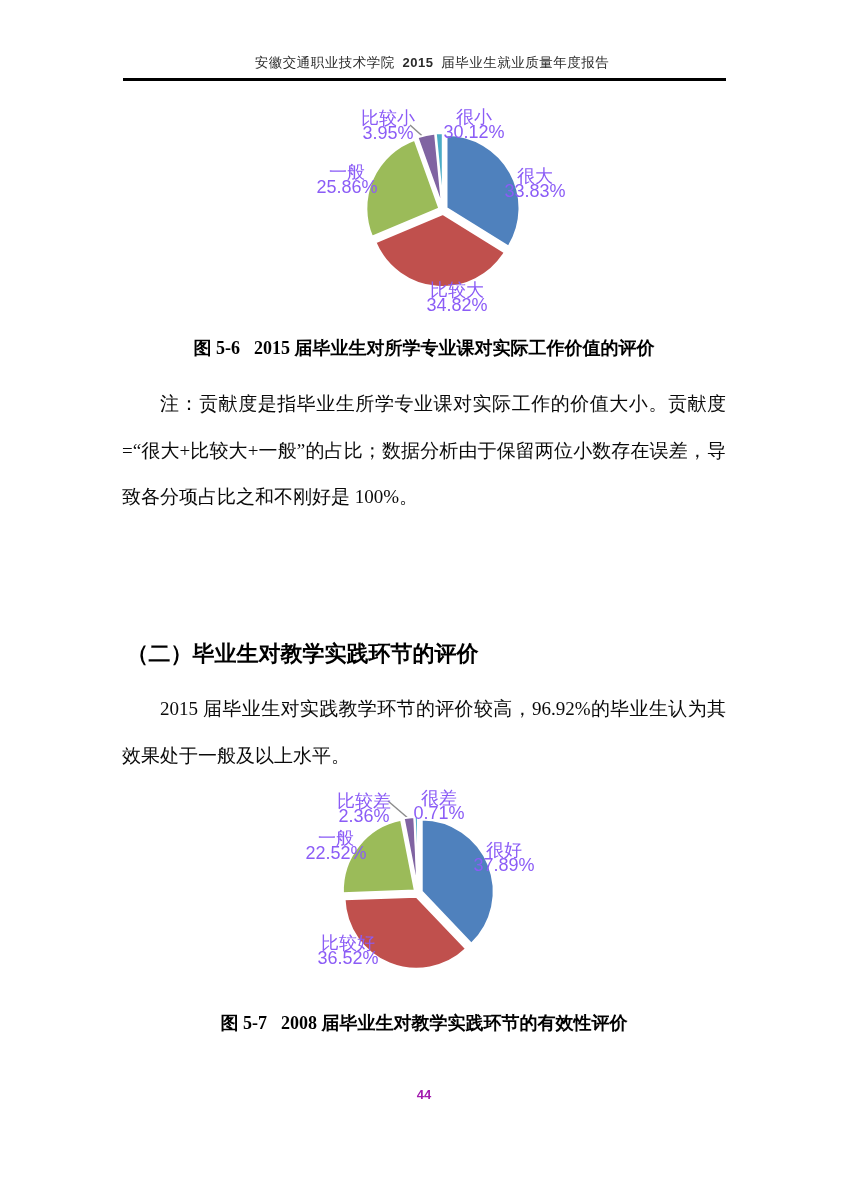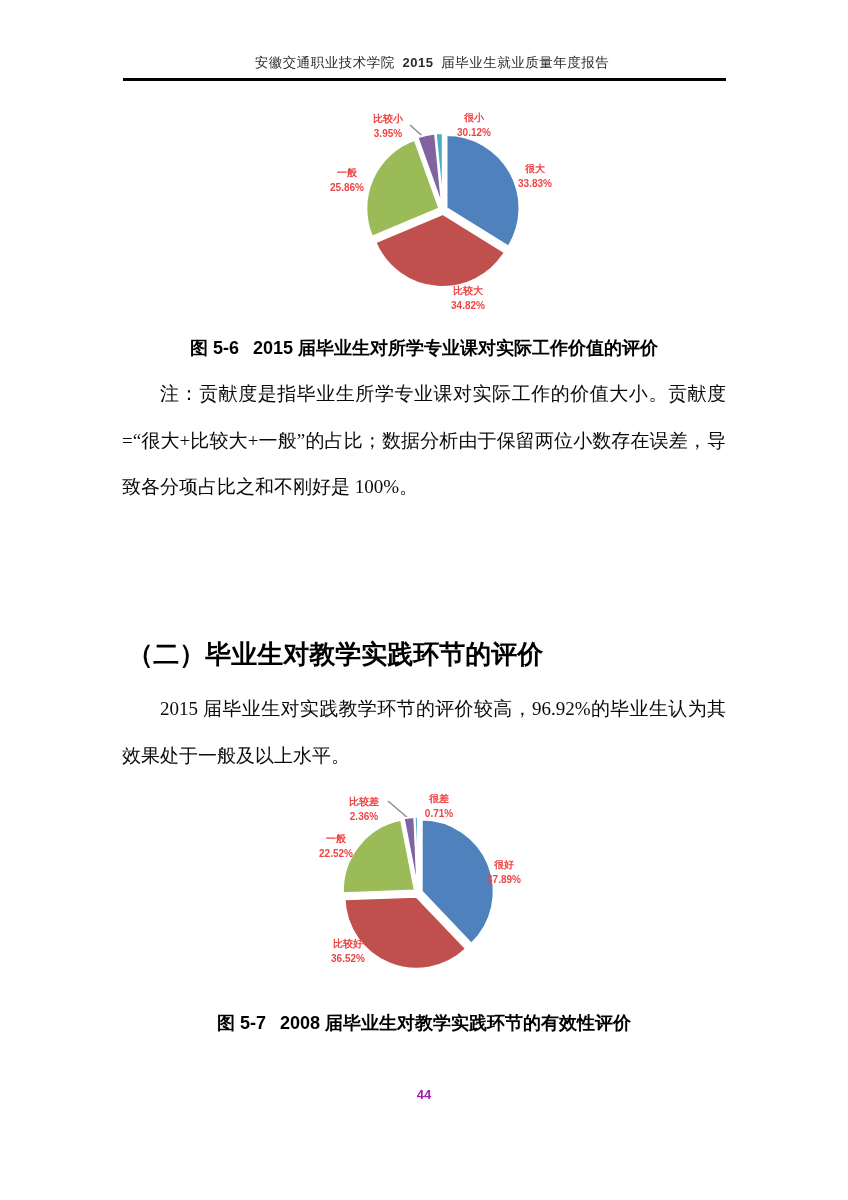--- a/index.html
+++ b/index.html
@@ -12,41 +12,41 @@
     position:absolute;top:54px;left:0;width:100%;text-align:center;
     font-size:13.5px;color:#2b2b2b;letter-spacing:0.5px;padding-left:8px;
   }
   .header .hdr-year{font-family:"Liberation Sans","DejaVu Sans",sans-serif;font-weight:bold;font-size:13px;margin:0 4px;}
   .header-rule{position:absolute;left:123px;top:78px;width:603px;height:3px;background:#000;}
 
   .chart{position:absolute;left:0;width:848px;height:215px;}
   .chart svg{position:absolute;left:0;top:0;}
   .plabel{
     position:absolute;transform:translateX(-50%);text-align:center;white-space:nowrap;
-    font-family:"Liberation Sans","DejaVu Sans",sans-serif;font-weight:bold;
-    font-size:10px;line-height:15px;color:#ef4444;
+    font-family:"Liberation Sans","DejaVu Sans",sans-serif;font-weight:normal;
+    font-size:18px;line-height:15px;color:#8b5cf6;
   }
   .plabel .pname,.plabel .pval{display:block;}
 
   .caption{
     position:absolute;left:0;width:100%;text-align:center;
-    font-family:Liberation Sans, sans-serif;font-weight:bold;
+    font-family:Liberation Serif, serif;font-weight:bold;
     font-size:18px;color:#000;
   }
   .caption .fig-label{margin-right:14px;}
 
   .para{
     position:absolute;left:122px;width:604px;
     font-size:19px;line-height:46.5px;text-align:justify;color:#0a0a0a;
   }
   .indent{text-indent:2em;}
   .section-heading{
     position:absolute;left:122px;width:604px;
     font-family:"Liberation Sans","DejaVu Sans",sans-serif;font-weight:bold;
-    font-size:26px;line-height:24px;color:#000;text-indent:0.2em;
+    font-size:22px;line-height:24px;color:#000;text-indent:0.2em;
   }
   .pagenum{
     position:absolute;left:0;width:100%;text-align:center;
     font-family:"Liberation Sans","DejaVu Sans",sans-serif;
     font-weight:bold;font-size:13px;color:#a21caf;
   }
 </style>
 </head>
 <body>
 
@@ -61,25 +61,25 @@
 
   <div class="chart" style="top:105px;">
     <svg width="848" height="215">
       <line x1="410" y1="20" x2="429" y2="37" stroke="#8c8c8c" stroke-width="1.5"></line>
     <path d="M446.49488515729047,103.05429248412032 L446.49488515729047,30.054292484120325 A73,73 0 0 1 508.5451070560877,141.50907063079572 Z" fill="#4f81bd" stroke="#ffffff" stroke-width="2"></path>
         <path d="M442.6886692054101,108.98786573700018 L504.73889110420737,147.44264388367557 A73,73 0 0 1 375.42231982544075,137.3469602410899 Z" fill="#c0504d" stroke="#ffffff" stroke-width="2"></path>
         <path d="M439.3370129719932,103.39297603233373 L372.07066359202383,131.75207053642347 A73,73 0 0 1 414.6523052883628,34.693156479632435 Z" fill="#9bbb59" stroke="#ffffff" stroke-width="2"></path>
         <path d="M442.12374830298046,101.09715706651288 L417.43904061935007,32.39733751381158 A73,73 0 0 1 435.0712085510481,28.43862912211111 Z" fill="#8064a2" stroke="#ffffff" stroke-width="2"></path>
         <path d="M442.80655337910923,101.0046804377039 L435.75401362717685,28.346152493302128 A73,73 0 0 1 442.8065533791092,28.004680437703897 Z" fill="#4bacc6" stroke="#ffffff" stroke-width="2"></path>
       </svg>
-    <div class="plabel" style="left:535px;top:56px;">
+    <div class="plabel" style="left:535px;top:64px;">
       <span class="pname">很大</span>
       <span class="pval">33.83%</span>
     </div>
-    <div class="plabel" style="left:468px;top:178px;">
+    <div class="plabel" style="left:457px;top:178px;">
       <span class="pname">比较大</span>
       <span class="pval">34.82%</span>
     </div>
     <div class="plabel" style="left:347px;top:60px;">
       <span class="pname">一般</span>
       <span class="pval">25.86%</span>
     </div>
     <div class="plabel" style="left:388px;top:6px;">
       <span class="pname">比较小</span>
       <span class="pval">3.95%</span>
@@ -87,37 +87,37 @@
     <div class="plabel" style="left:474px;top:5px;">
       <span class="pname">很小</span>
       <span class="pval">30.12%</span>
     </div>
   </div>
 
   <div class="caption" style="top:336px;">
     <span class="fig-label">图 5-6</span><span>2015 届毕业生对所学专业课对实际工作价值的评价</span>
   </div>
 
-  <div class="para indent" style="top:371px;font-family:Liberation Serif, serif;">注：贡献度是指毕业生所学专业课对实际工作的价值大小。贡献度=“很大+比较大+一般”的占比；数据分析由于保留两位小数存在误差，导致各分项占比之和不刚好是 100%。</div>
+  <div class="para indent" style="top:381px;font-family:Liberation Serif, serif;">注：贡献度是指毕业生所学专业课对实际工作的价值大小。贡献度=“很大+比较大+一般”的占比；数据分析由于保留两位小数存在误差，导致各分项占比之和不刚好是 100%。</div>
 
 
   <div class="section-heading" style="top:642px;">（二）毕业生对教学实践环节的评价</div>
 
   <div class="para indent" style="top:686px;">2015 届毕业生对实践教学环节的评价较高，96.92%的毕业生认为其效果处于一般及以上水平。</div>
 
   <div class="chart" style="top:785px;">
     <svg width="848" height="215">
       <line x1="388" y1="16" x2="409" y2="34" stroke="#8c8c8c" stroke-width="1.5"></line>
     <path d="M421.7139951579927,106.51465829978193 L421.7139951579927,34.51465829978193 A72,72 0 0 1 471.36296210116376,158.65849860212165 Z" fill="#4f81bd" stroke="#ffffff" stroke-width="2"></path>
         <path d="M416.49251595835136,111.70506300407627 L466.1414829015224,163.848903306416 A72,72 0 0 1 344.5419830667786,114.37354883291317 Z" fill="#c0504d" stroke="#ffffff" stroke-width="2"></path>
         <path d="M414.86574661099365,105.51475238788922 L342.9152137194209,108.18323821672612 A72,72 0 0 1 401.0633600575256,34.85009272389138 Z" fill="#9bbb59" stroke="#ffffff" stroke-width="2"></path>
         <path d="M417.5261068396488,104.02817104187852 L403.7237202861807,33.363511377880684 A72,72 0 0 1 414.3152077634141,32.09980301422037 Z" fill="#8064a2" stroke="#ffffff" stroke-width="2"></path>
         <path d="M417.910786166779,104.00099501226092 L414.69988709054434,32.07262698460276 A72,72 0 0 1 417.91078616677913,32.000995012260915 Z" fill="#4bacc6" stroke="#ffffff" stroke-width="2"></path>
       </svg>
-    <div class="plabel" style="left:504px;top:72px;">
+    <div class="plabel" style="left:504px;top:58px;">
       <span class="pname">很好</span>
       <span class="pval">37.89%</span>
     </div>
     <div class="plabel" style="left:348px;top:151px;">
       <span class="pname">比较好</span>
       <span class="pval">36.52%</span>
     </div>
     <div class="plabel" style="left:336px;top:46px;">
       <span class="pname">一般</span>
       <span class="pval">22.52%</span>

